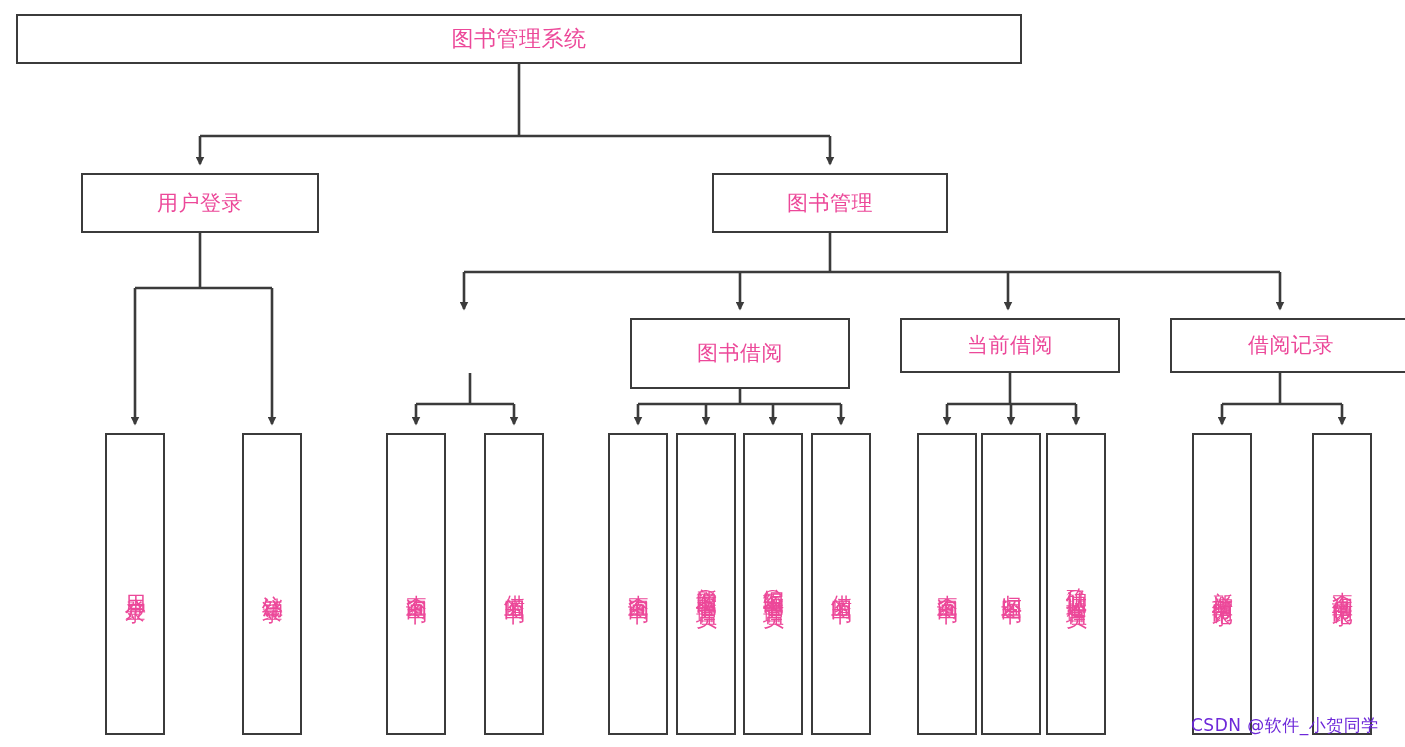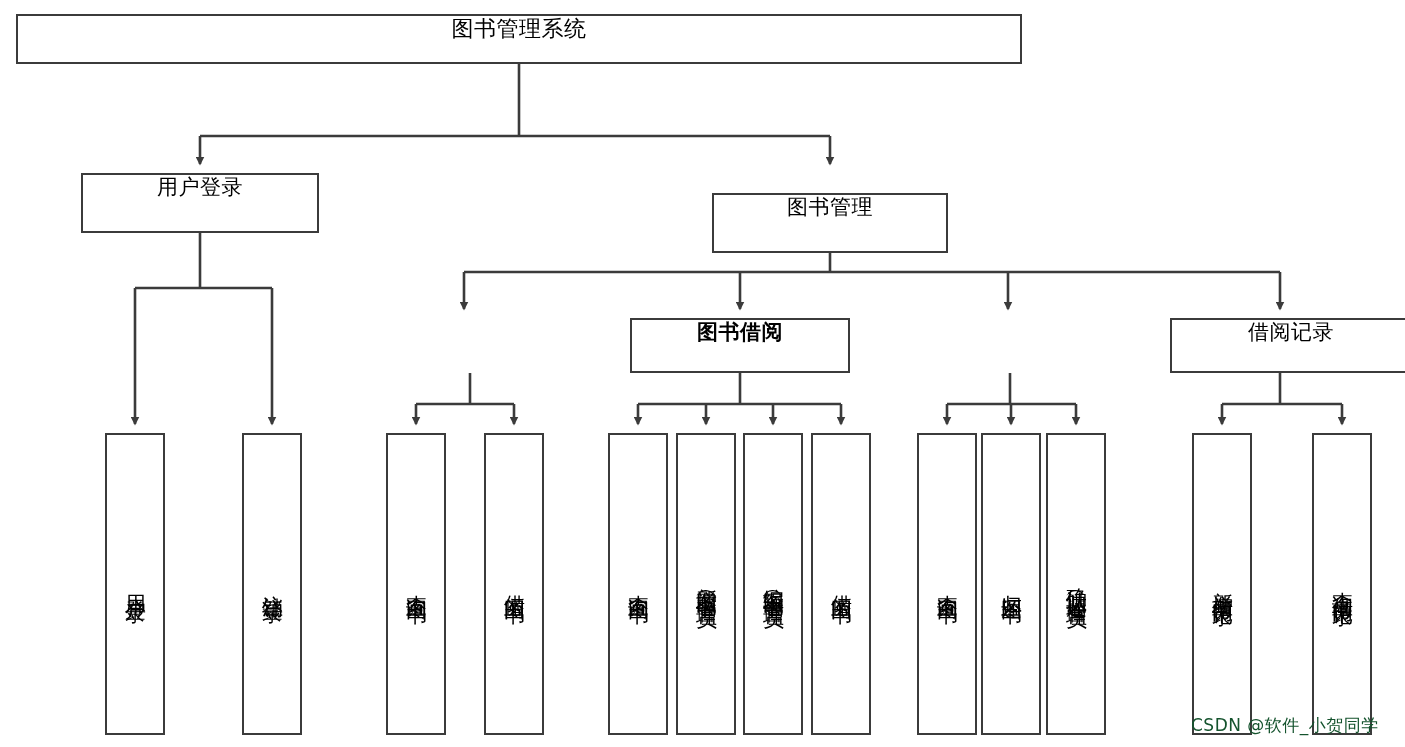--- a/index.html
+++ b/index.html
@@ -27,22 +27,23 @@
     width: 1405px;
     height: 747px;
     pointer-events: none;
   }
   .node {
     position: absolute;
     box-sizing: border-box;
     background: #ffffff;
     border: 2px solid #3b3b3b;
     display: flex;
+    align-items: center;
     justify-content: center;
-    color: #000000;
+    color: #ec4899;
   }
   .node-label {
     display: block;
     text-align: center;
     line-height: 1.18;
     white-space: pre;
   }
   
   .node.horiz .node-label {
     font-size: 21px;
@@ -62,21 +63,21 @@
     line-height: 1.0;
     letter-spacing: 3px;
     white-space: nowrap;
     max-height: 100%;
   }
   .watermark {
     position: absolute;
     left: 1191px;
     top: 714px;
     font-size: 17px;
-    color: #14532d;
+    color: #6d28d9;
     letter-spacing: 0.5px;
     white-space: nowrap;
     font-family: "DejaVu Sans", "Liberation Sans", sans-serif;
   }
 </style>
 </head>
 <body>
 
 <div id="diagram-root">
 
@@ -130,26 +131,29 @@
     </g>
   </svg>
 
   <div class="node root horiz" style="left:16px; top:14px; width:1006px; height:50px;">
     <span class="node-label">图书管理系统</span>
   </div>
 
   <div class="node horiz" style="left:81px; top:173px; width:238px; height:60px;">
     <span class="node-label">用户登录</span>
   </div>
-  <div class="node horiz" style="left:712px; top:173px; width:236px; height:60px;margin-top:20px;">
+  <div class="node horiz" style="left:712px; top:173px; width:236px; height:60px;">
     <span class="node-label">图书管理</span>
   </div>
 
-  <div class="node horiz" style="left:630px; top:318px; width:220px; height:55px;font-weight:bold;">
+  <div class="node horiz" style="left:630px; top:318px; width:220px; height:71px;">
     <span class="node-label">图书借阅</span>
+  </div>
+  <div class="node horiz" style="left:900px; top:318px; width:220px; height:55px;">
+    <span class="node-label">当前借阅</span>
   </div>
   <div class="node horiz" style="left:1170px; top:318px; width:242px; height:55px;">
     <span class="node-label">借阅记录</span>
   </div>
 
   <div class="node vert" style="left:105px; top:433px; width:60px; height:302px;">
     <span class="node-label">用户登录</span>
   </div>
   <div class="node vert" style="left:242px; top:433px; width:60px; height:302px;">
     <span class="node-label">注销登录</span>

